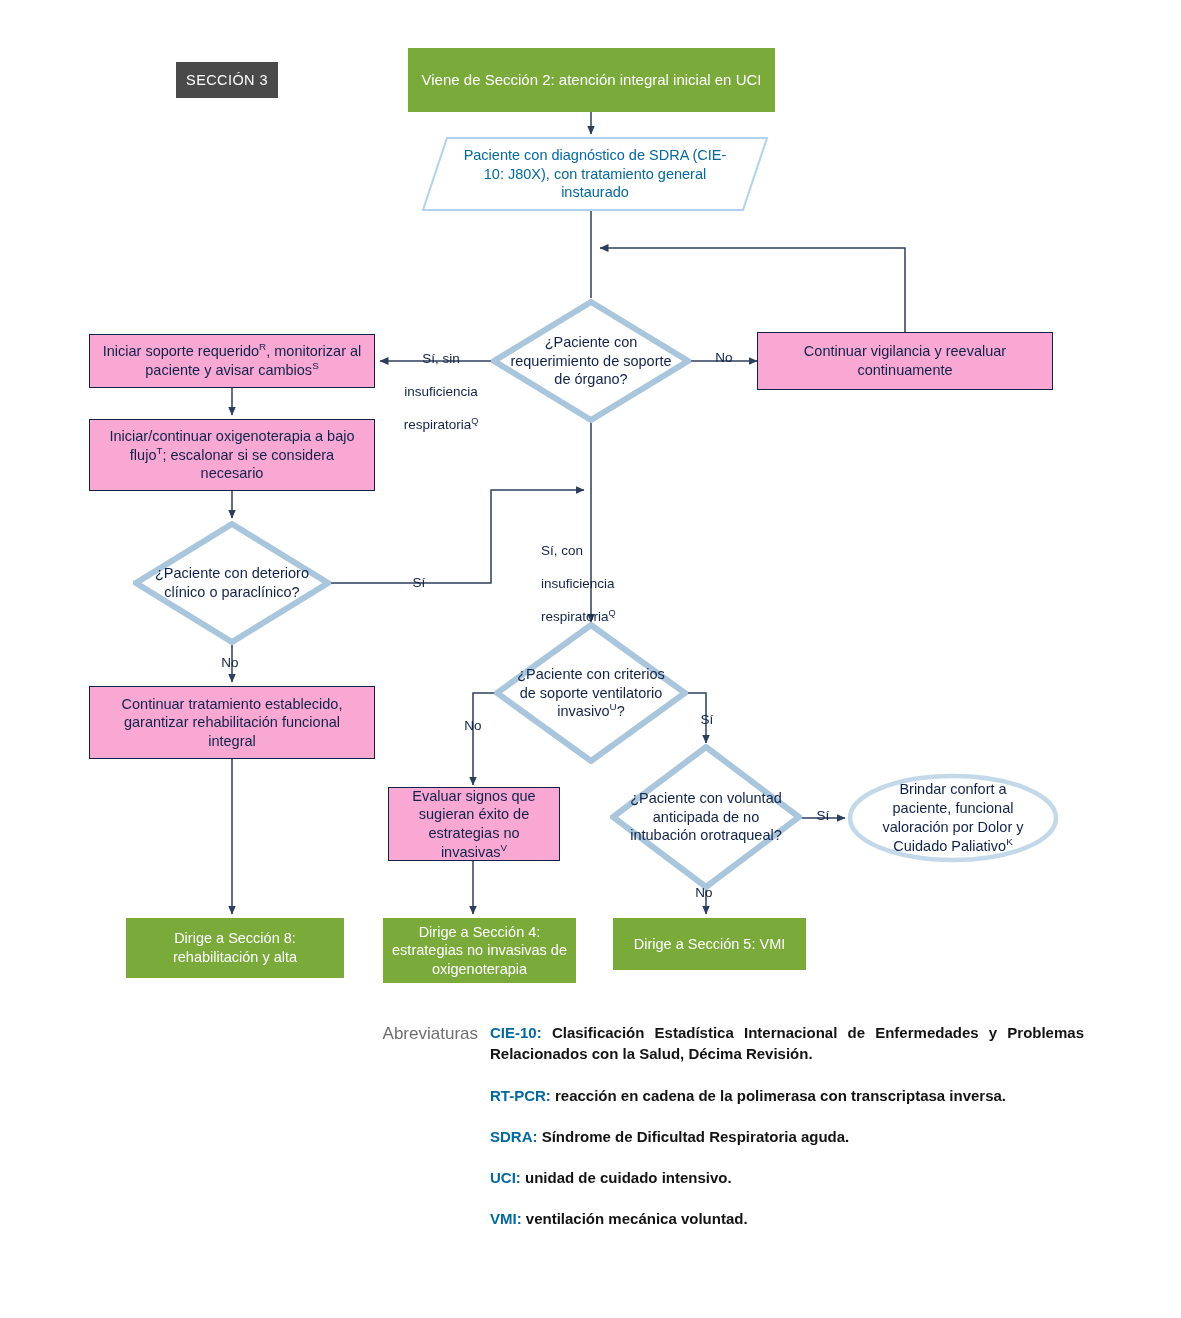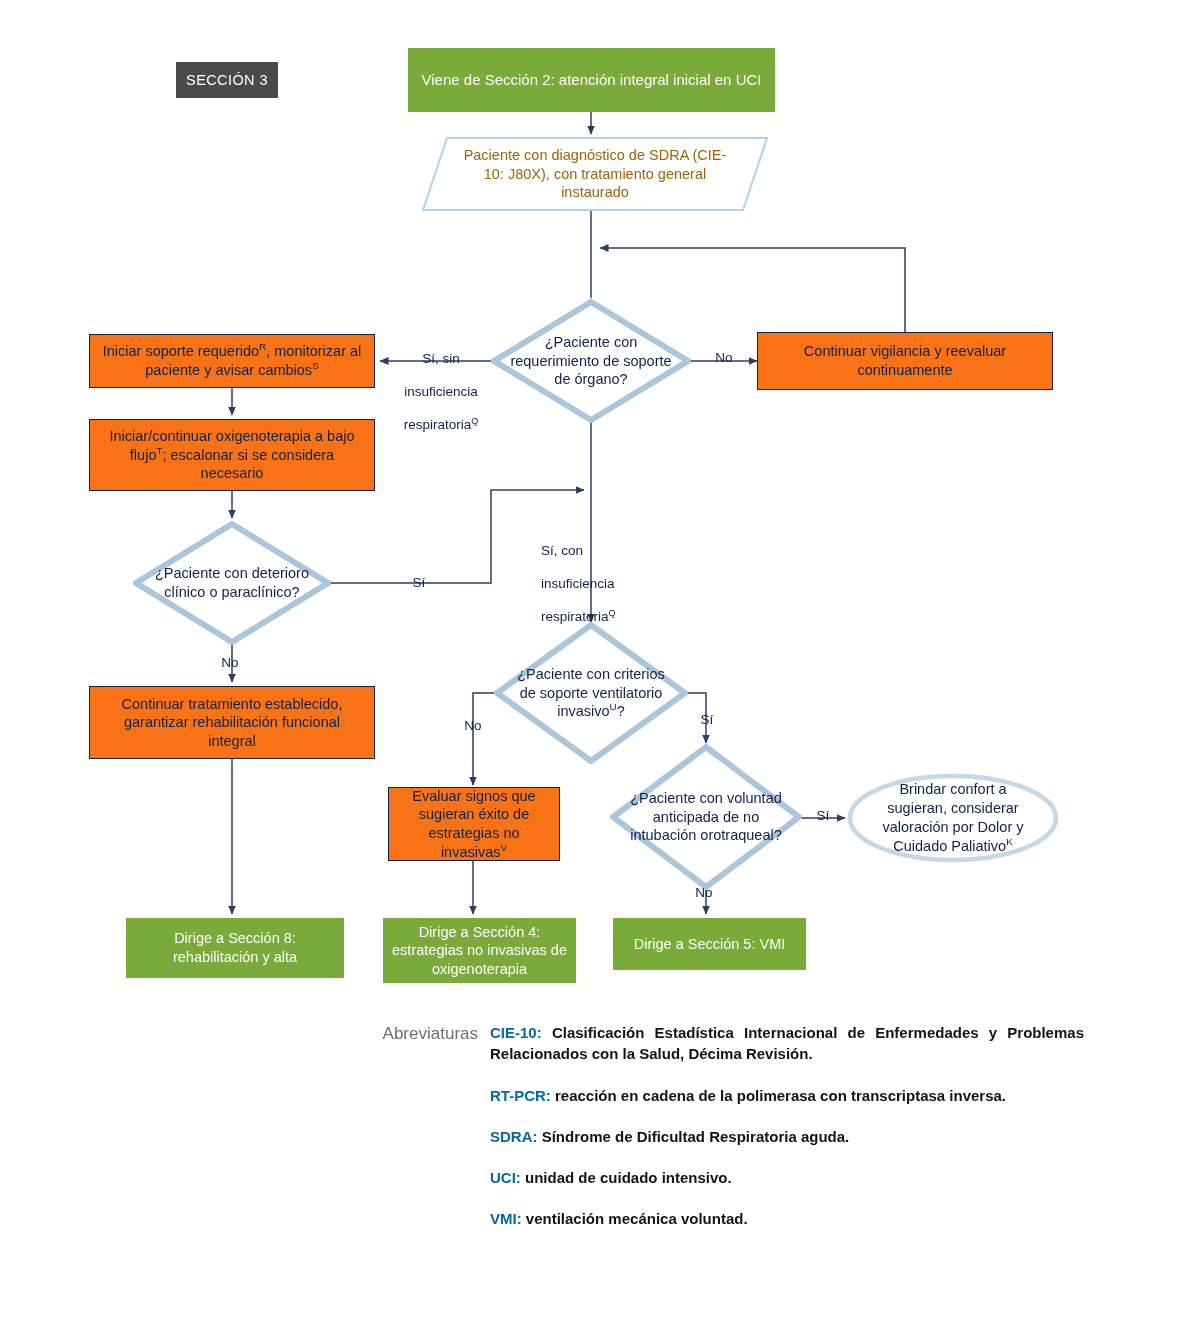--- a/index.html
+++ b/index.html
@@ -50,21 +50,21 @@
     background: #7aab3a;
     color: #ffffff;
     font-size: 14.5px;
     padding: 4px 8px;
   }
   .green-box.start {
     font-size: 15px;
   }
   
   .proc-box {
-    background: #f97316;
+    background: #f9a8d4;
     border: 1.6px solid #11224a;
     color: #11224a;
     font-size: 14.5px;
     padding: 4px 10px;
   }
   
   .io-wrap {
     position: absolute;
   }
   .io-wrap svg { position: absolute; left:0; top:0; }
@@ -72,21 +72,21 @@
     position: absolute;
     left: 0; top: 0;
     width: 100%;
     height: 100%;
     display: flex;
     align-items: center;
     justify-content: center;
     text-align: center;
     font-size: 14.5px;
     line-height: 1.28;
-    color: #a16207;
+    color: #0369a1;
     padding: 0 36px;
     box-sizing: border-box;
   }
   
   .diamond-wrap { position: absolute; }
   .diamond-wrap svg { position: absolute; left: 0; top: 0; }
   .diamond-text {
     position: absolute;
     left: 0; top: 0;
     width: 100%; height: 100%;
@@ -276,21 +276,21 @@
       <polygon points="96,3 189,73 96,143 3,73" fill="#ffffff" stroke="#a9c6dd" stroke-width="6"></polygon>
     </svg>
     <div class="diamond-text">¿Paciente con voluntad anticipada de no intubación orotraqueal?</div>
   </div>
 
   <div class="ellipse-wrap" style="left:846px; top:772px; width:214px; height:92px;">
     <svg width="214" height="92" viewBox="0 0 214 92">
       <ellipse cx="107" cy="46" rx="103" ry="42" fill="#ffffff" stroke="#c3d9ea" stroke-width="4.5"></ellipse>
     </svg>
     <div class="ellipse-text">
-      <span><span>Brindar confort a sugieran, considerar valoración por Dolor y Cuidado Paliativo</span><sup>K</sup></span>
+      <span><span>Brindar confort a paciente, funcional valoración por Dolor y Cuidado Paliativo</span><sup>K</sup></span>
     </div>
   </div>
 
   <div class="node green-box" style="left:126px; top:918px; width:218px; height:60px;">
     <span>Dirige a Sección 8: rehabilitación y alta</span>
   </div>
 
   <div class="node green-box" style="left:383px; top:918px; width:193px; height:65px;">
     <span>Dirige a Sección 4: estrategias no invasivas de oxigenoterapia</span>
   </div>

